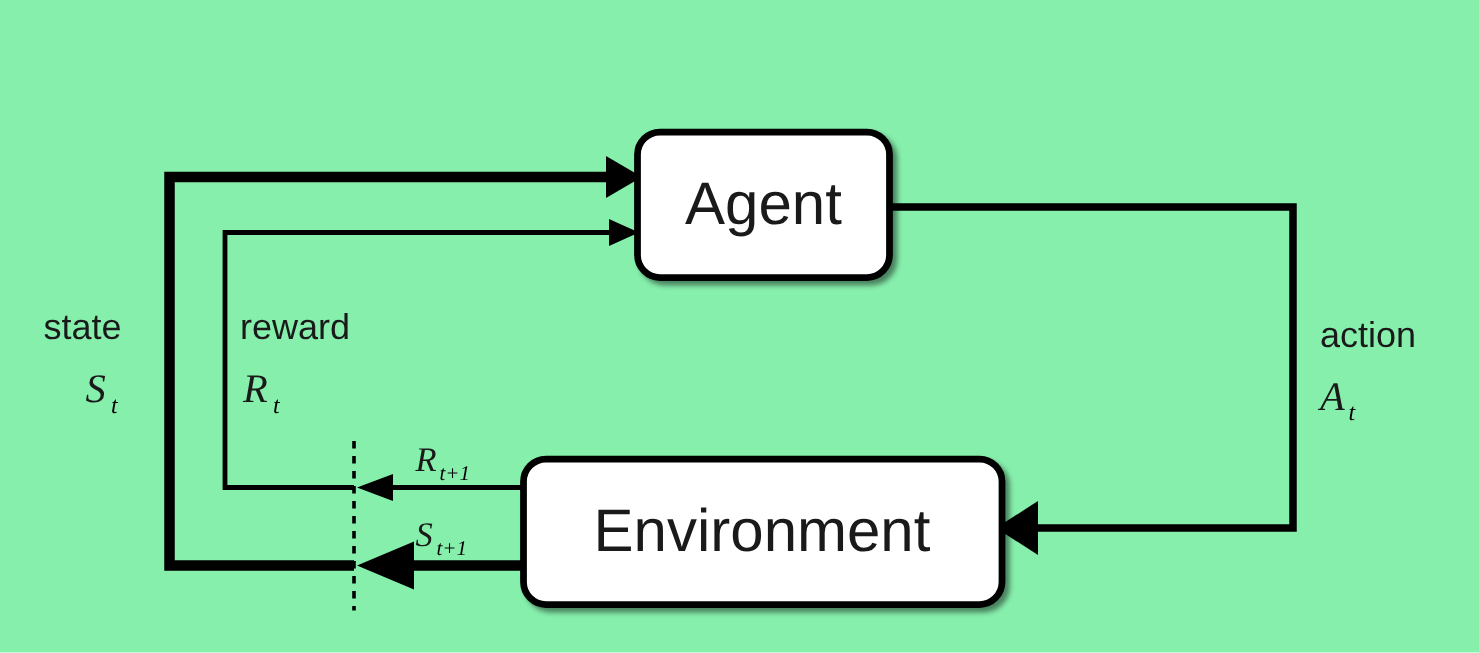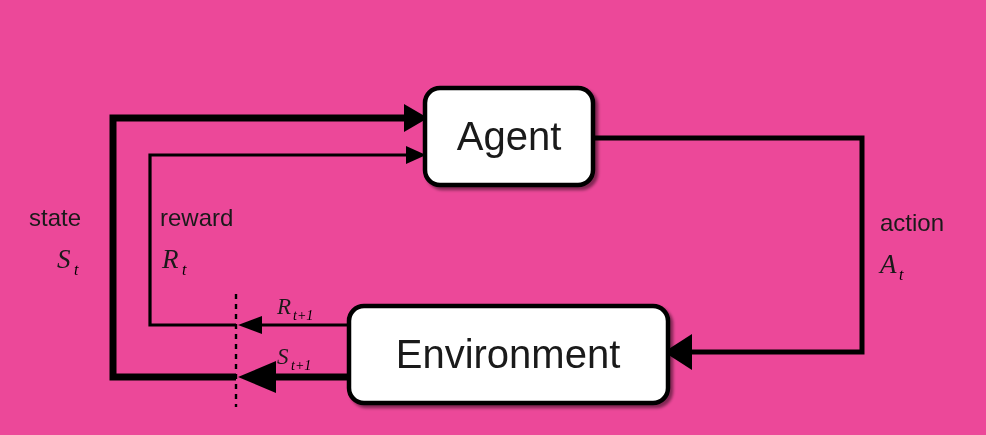--- a/index.html
+++ b/index.html
@@ -4,21 +4,21 @@
 <style>
   html, body {
     margin: 0;
     padding: 0;
     background: #ffffff;
   }
   #canvas {
     position: relative;
     width: 986px;
     height: 435px;
-    background: #ec4899;
+    background: #86efac;
     overflow: hidden;
     font-family: "Liberation Sans", sans-serif;
   }
   #diagram-svg {
     position: absolute;
     left: 0;
     top: 0;
     width: 986px;
     height: 435px;
   }

